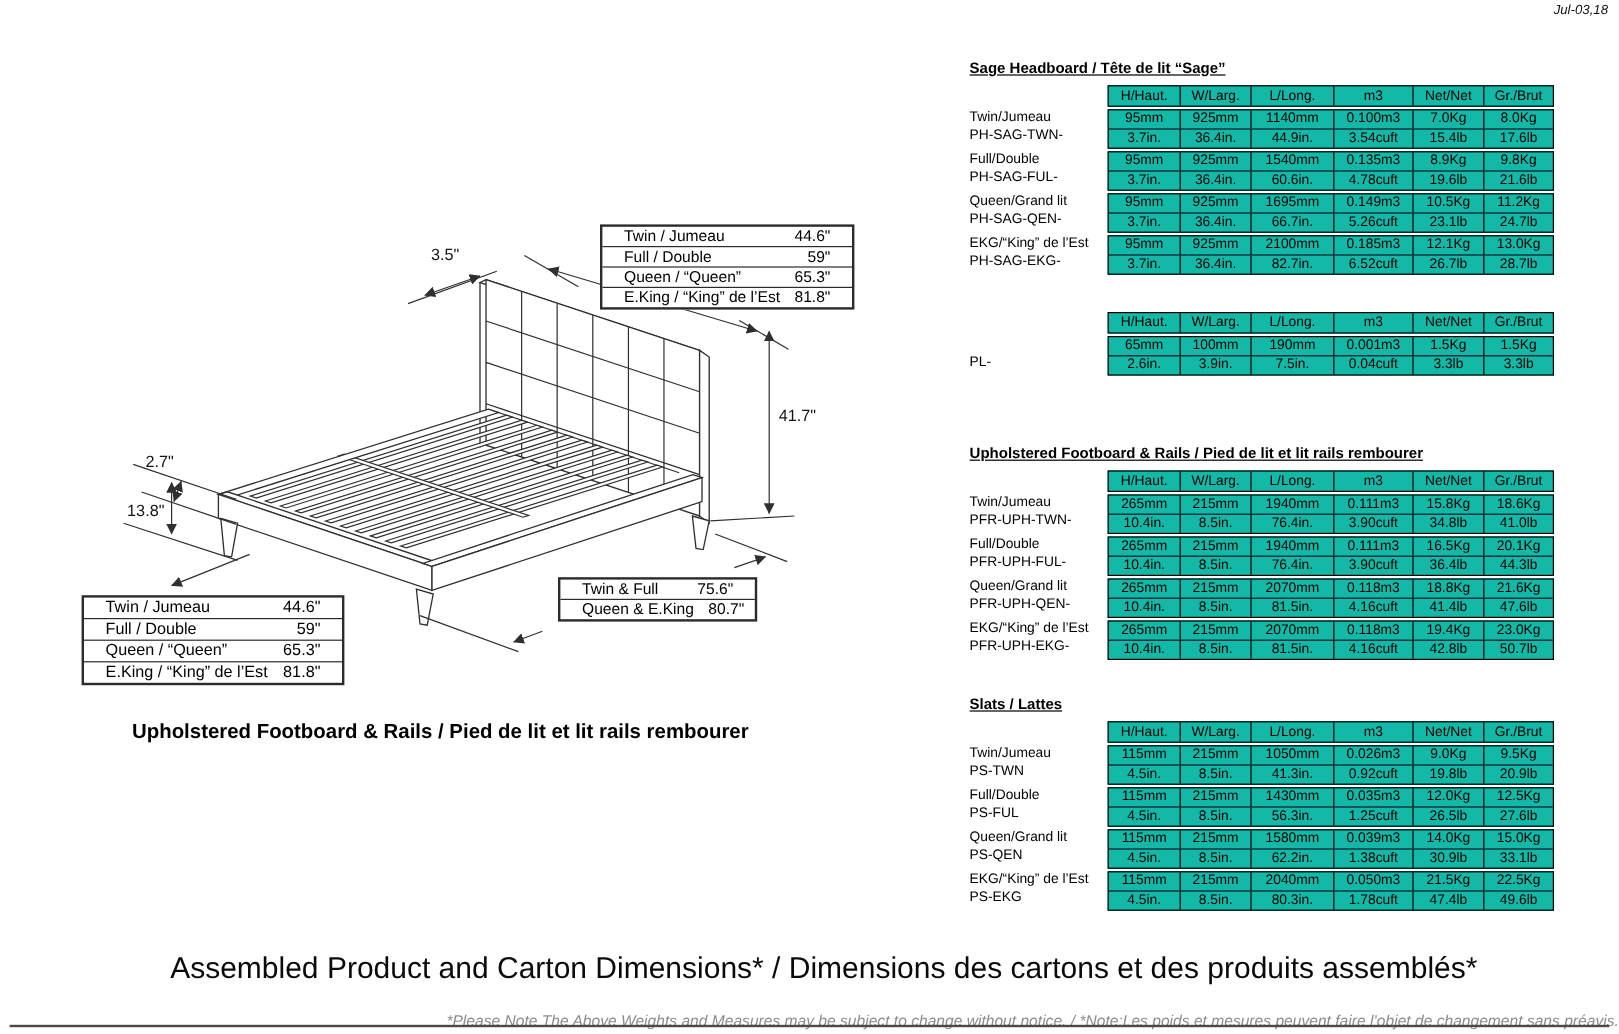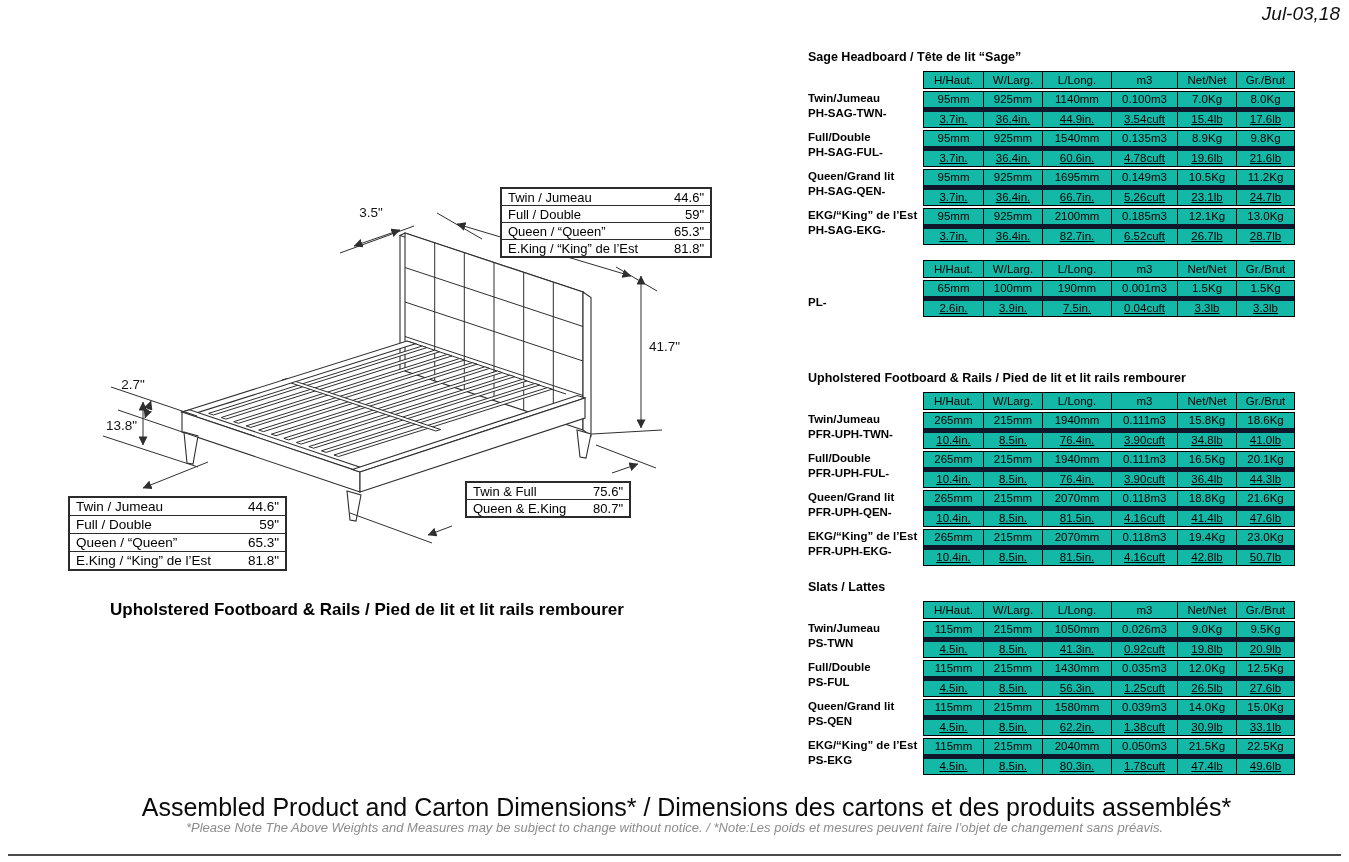--- a/index.html
+++ b/index.html
@@ -1,50 +1,50 @@
 <!DOCTYPE html>
 <html><head>
 <meta charset="utf-8">
 <style>
   html,body{margin:0;padding:0;background:#e8e8e8;}
   .sheet{position:relative;width:1349px;height:862px;background:#ffffff;overflow:hidden;
          font-family:"Liberation Sans",sans-serif;color:#000;}
   
-  .date{position:absolute;top:3px;right:9px;font-size:19px;font-style:italic;color:#111;}
+  .date{position:absolute;top:3px;right:9px;font-size:11px;font-style:italic;color:#111;}
   
   .draw{position:absolute;left:0;top:0;}
   svg text{font-family:"Liberation Sans",sans-serif;fill:#141414;}
   
   .dimtab{position:absolute;border:2px solid #2b2b2b;background:#fff;box-sizing:border-box;}
-  .dimrow{display:flex;justify-content:space-between;align-items:center;height:16px;
-          border-top:1px solid #2b2b2b;font-size:13px;line-height:15px;padding:0 6px;white-space:nowrap;}
+  .dimrow{display:flex;justify-content:space-between;height:16px;
+          border-top:1px solid #2b2b2b;font-size:13px;line-height:15px;padding:0 18px;white-space:nowrap;}
   .dimtab.big .dimrow{height:17px;font-size:13.5px;}
   .dimrow:first-child{border-top:none;}
   .dn{padding-right:12px;}
   
   .caption{position:absolute;left:110px;top:600px;font-size:17px;font-weight:bold;white-space:nowrap;}
   
   .spec{position:absolute;left:808px;width:488px;}
-  .spec-title{font-size:12.5px;font-weight:bold;margin:0 0 7px 0;white-space:nowrap;}
+  .spec-title{font-size:12.5px;font-weight:bold;margin:0 0 7px 0;white-space:nowrap;text-decoration:underline;}
   .hdr,.grp{display:flex;align-items:stretch;}
   .grp{margin-top:2px;}
   .lab{width:115px;flex:none;font-size:11.5px;}
-  .labrow{height:15px;line-height:15px;white-space:nowrap;font-weight:bold;}
+  .labrow{height:15px;line-height:15px;white-space:nowrap;}
   .hdrbox,.grpbox{border:1px solid #000;flex:none;background:#14b8a6;}
   .crow{display:flex;height:15px;}
   .hdr .crow{height:16px;}
-  .crow.r2{border-top:5px solid #0f172a;text-decoration:underline;}
+  .crow.r2{border-top:1px solid #0f172a;}
   .cell{box-sizing:border-box;border-left:1px solid #000;text-align:center;
         font-size:11.5px;line-height:15px;overflow:hidden;white-space:nowrap;}
   .hdr .cell{line-height:16px;}
   .cell:first-child{border-left:none;}
   .c0{width:59px}.c1{width:59px}.c2{width:69px}.c3{width:66px}.c4{width:59px}.c5{width:58px}
   
   .big-title{position:absolute;left:0;top:793px;width:100%;text-align:center;font-size:25px;color:#0a0a0a;white-space:nowrap;margin-left:12px;}
-  .note{position:absolute;left:0;top:820px;width:100%;text-align:center;font-size:13px;font-style:italic;color:#8c8c8c;white-space:nowrap;}
+  .note{position:absolute;left:0;top:843px;width:100%;text-align:right;font-size:13px;font-style:italic;color:#8c8c8c;white-space:nowrap;}
   .rule{position:absolute;left:8px;top:854px;width:1333px;height:2px;background:#4a4a4a;}
 </style>
 </head>
 <body>
 
 <div class="sheet">
 
   <div class="date">Jul-03,18</div>
 
   <svg class="draw" width="770" height="660" viewBox="0 0 770 660">

